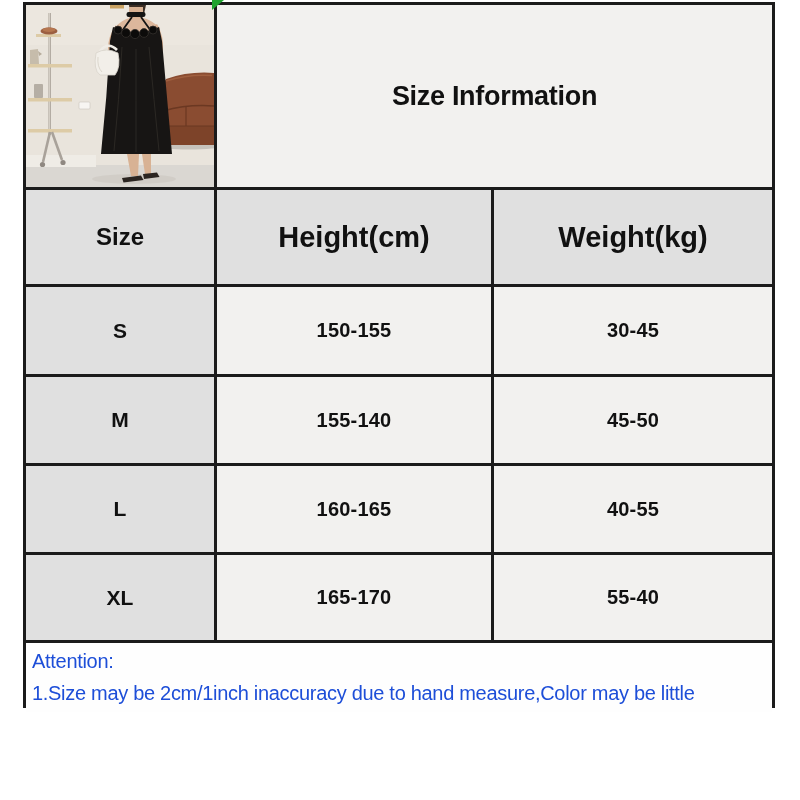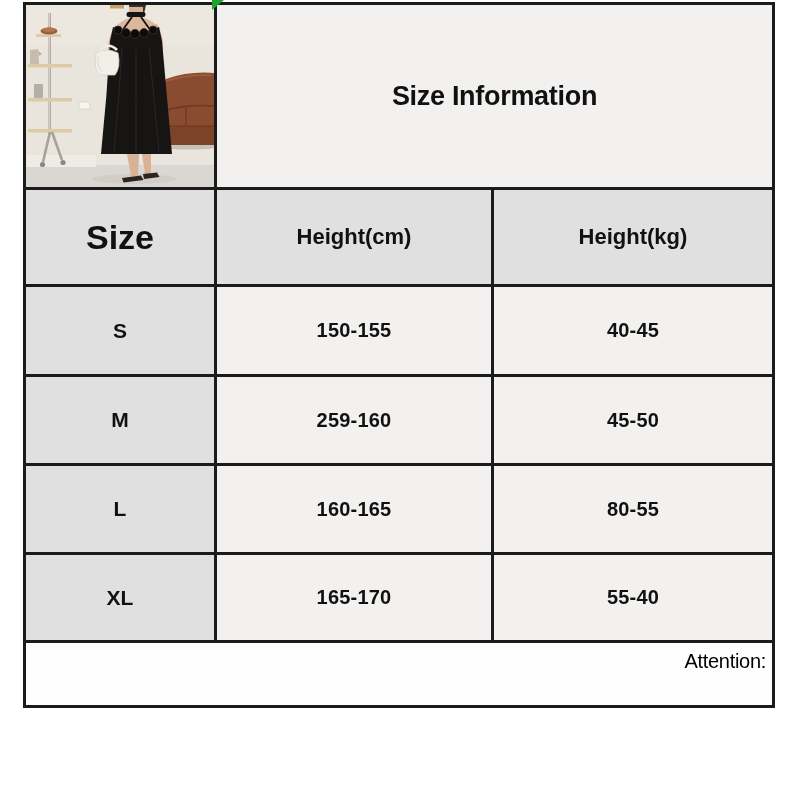--- a/index.html
+++ b/index.html
@@ -10,28 +10,28 @@
   .sheet{
     position:absolute;left:23px;top:2px;width:752px;height:706px;
     box-sizing:border-box;background:#1b1b1b;padding:3px;
     display:grid;grid-template-columns:188px 274px 1fr;
     grid-template-rows:182px 94px 87px 86px 86px 85px 1fr;gap:3px;
   }
   .cell,.th,.title-cell{display:flex;align-items:center;justify-content:center;text-align:center;}
   .photo-cell{background:#e9e4dc;overflow:hidden;grid-column:1;grid-row:1;}
   .photo-cell svg{display:block;width:100%;height:100%;}
   .title-cell{grid-column:2 / -1;grid-row:1;background:#f2f1ef;font-weight:bold;font-size:27px;letter-spacing:-0.3px;}
-  .th{background:#e0e0e0;font-weight:bold;font-size:22px;}
-  .th-size{font-size:34px;}
+  .th{background:#e0e0e0;font-weight:bold;font-size:29px;}
+  .th-size{font-size:24px;}
   .row-contents{display:contents;}
   .size-col{background:#e0e0e0;font-weight:bold;font-size:21px;}
   .val{background:#f2f1ef;font-weight:bold;font-size:20px;letter-spacing:0.2px;}
   .attention{
     grid-column:1 / -1;background:#fefefe;padding:3px 6px;box-sizing:border-box;
-    font-size:20px;line-height:31.5px;letter-spacing:-0.3px;text-align:right;color:#000000;
+    font-size:20px;line-height:31.5px;letter-spacing:-0.3px;text-align:left;color:#1d4ed8;
   }
   .green-corner{
     position:absolute;left:212px;top:0;width:12px;height:10px;
     background:#1fa32e;clip-path:polygon(0 0,100% 0,0 100%);
   }
 </style>
 </head>
 <body>
 
 <div class="sheet" id="grid">
@@ -107,24 +107,25 @@
       </g>
     </svg>
   </div>
 
   <div class="title-cell">
     <span>Size Information</span>
   </div>
 
   <div class="th th-size cell">Size</div>
   <div class="th cell">Height(cm)</div>
-  <div class="th cell">Height(kg)</div>
+  <div class="th cell">Weight(kg)</div>
 
-  <div class="row-contents"><div class="cell size-col">S</div><div class="cell val">150-155</div><div class="cell val">40-45</div></div>
-    <div class="row-contents"><div class="cell size-col">M</div><div class="cell val">259-160</div><div class="cell val">45-50</div></div>
-    <div class="row-contents"><div class="cell size-col">L</div><div class="cell val">160-165</div><div class="cell val">80-55</div></div>
+  <div class="row-contents"><div class="cell size-col">S</div><div class="cell val">150-155</div><div class="cell val">30-45</div></div>
+    <div class="row-contents"><div class="cell size-col">M</div><div class="cell val">155-140</div><div class="cell val">45-50</div></div>
+    <div class="row-contents"><div class="cell size-col">L</div><div class="cell val">160-165</div><div class="cell val">40-55</div></div>
     <div class="row-contents"><div class="cell size-col">XL</div><div class="cell val">165-170</div><div class="cell val">55-40</div></div>
     <div class="attention" id="attention">
       <div>Attention:</div>
+      <div>1.Size may be 2cm/1inch inaccuracy due to hand measure,Color may be little</div>
     </div>
 </div>
 
 <div class="green-corner"></div>
 
 </body></html>

